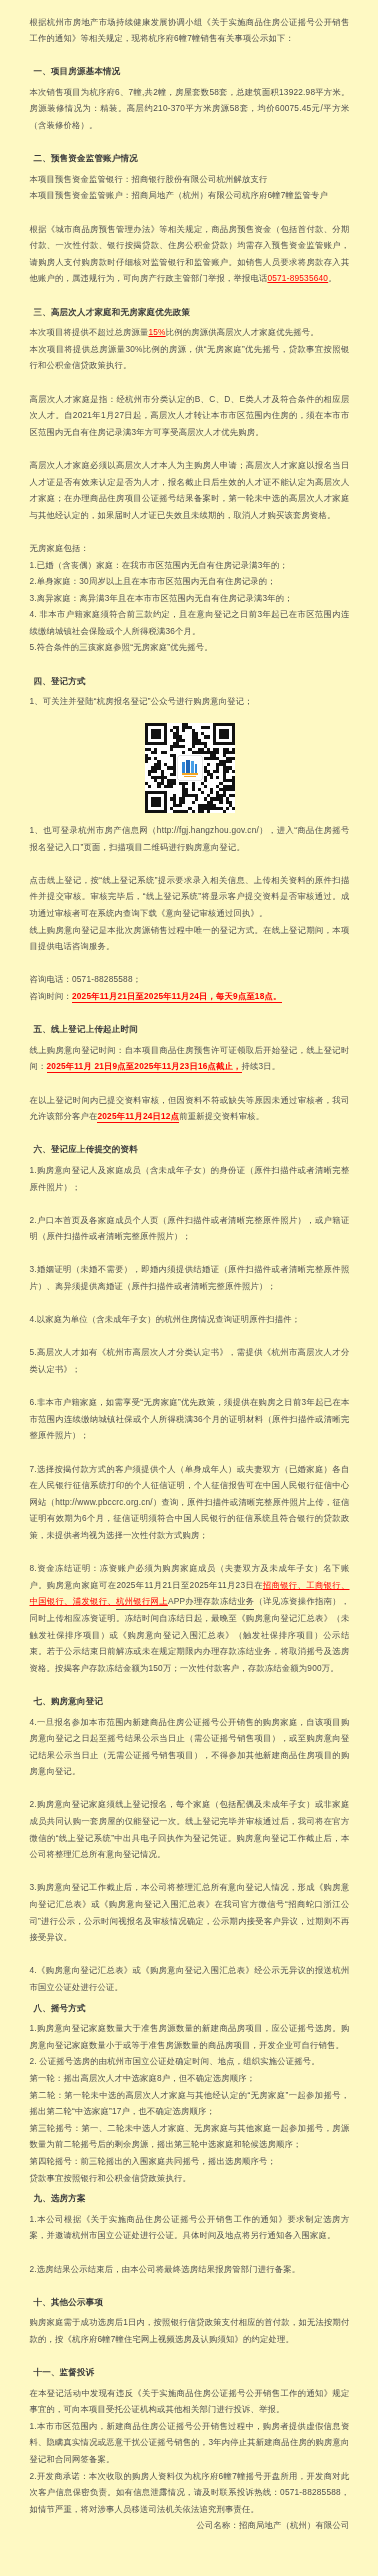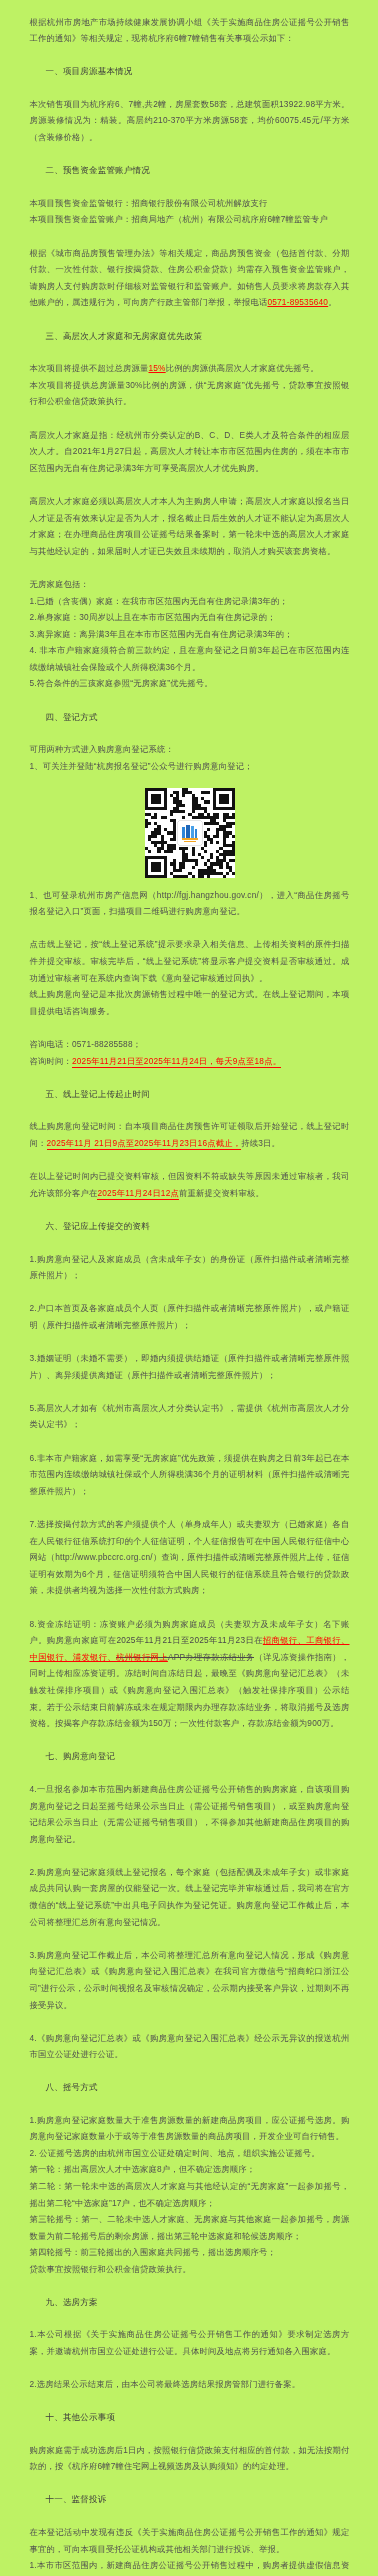--- a/index.html
+++ b/index.html
@@ -1,50 +1,51 @@
 <!DOCTYPE html>
 <html style="font-size:8.3px"><head>
 <meta charset="utf-8">
 <style>
   html,body{margin:0;padding:0;background:#ffffff;}
   .page{
     position:relative;
     width:379px;height:2576px;
     box-sizing:border-box;
     margin:0 auto;
-    background:#bef264;
+    background:#fef9c3;
     padding:13.5px 29.5px 8.3px 29.5px;
     overflow:hidden;
     font-family:"Liberation Sans","DejaVu Sans",sans-serif;
     font-size:8.3px;
     line-height:16.6px;
     letter-spacing:0.2px;
     color:#4f4f4f;
     text-align:justify;
   }
   .page p{margin:0;}
   .page h2{
-    margin:16px;
+    margin:4px;
     font-size:8.5px;
     line-height:16.6px;
-    font-weight:normal;
+    font-weight:bold;
     color:#3c3c3c;
   }
   .gap{margin-top:16.6px !important;}
   .right{text-align:right;}
   .red{color:#fe0202;text-decoration:underline;}
   .red-u{
     color:#fe0202;
     border-bottom:1px solid #fe0202;
     padding-bottom:1px;
+    font-weight:bold;
   }
   .dark-u{
     color:#4a4a4a;
     border-bottom:1px solid #4a4a4a;
-    padding-bottom:12px;
+    padding-bottom:19px;
   }
   .qr-wrap{
     text-align:center;
     margin:13.5px 0 3.1px 0;
   }
   .qr-wrap svg{display:inline-block;}
 </style>
 </head>
 <body>
 
@@ -62,21 +63,20 @@
       <p class="">本次项目将提供总房源量30%比例的房源，供“无房家庭”优先摇号，贷款事宜按照银行和公积金信贷政策执行。</p>
       <p class="gap">高层次人才家庭是指：经杭州市分类认定的B、C、D、E类人才及符合条件的相应层次人才。自2021年1月27日起，高层次人才转让本市市区范围内住房的，须在本市市区范围内无自有住房记录满3年方可享受高层次人才优先购房。</p>
       <p class="gap">高层次人才家庭必须以高层次人才本人为主购房人申请；高层次人才家庭以报名当日人才证是否有效来认定是否为人才，报名截止日后生效的人才证不能认定为高层次人才家庭；在办理商品住房项目公证摇号结果备案时，第一轮未中选的高层次人才家庭与其他经认定的，如果届时人才证已失效且未续期的，取消人才购买该套房资格。</p>
       <p class="gap">无房家庭包括：</p>
       <p class="">1.已婚（含丧偶）家庭：在我市市区范围内无自有住房记录满3年的；</p>
       <p class="">2.单身家庭：30周岁以上且在本市市区范围内无自有住房记录的；</p>
       <p class="">3.离异家庭：离异满3年且在本市市区范围内无自有住房记录满3年的；</p>
       <p class="">4. 非本市户籍家庭须符合前三款约定，且在意向登记之日前3年起已在市区范围内连续缴纳城镇社会保险或个人所得税满36个月。</p>
       <p class="">5.符合条件的三孩家庭参照“无房家庭”优先摇号。</p>
       <h2 class="gap">四、登记方式</h2>
-      <p class="">可用两种方式进入购房意向登记系统：</p>
       <p class="">1、可关注并登陆“杭房报名登记”公众号进行购房意向登记；</p>
       <div class="qr-wrap"><svg width="90" height="90" viewBox="0 0 29 29" shape-rendering="crispEdges">
           <rect x="0" y="0" width="29" height="29" fill="#ffffff"></rect>
           <rect x="0" y="0" width="7" height="7" fill="#111111"></rect>
           <rect x="1" y="1" width="5" height="5" fill="#ffffff"></rect>
           <rect x="2" y="2" width="3" height="3" fill="#111111"></rect>
           <rect x="22" y="0" width="7" height="7" fill="#111111"></rect>
           <rect x="23" y="1" width="5" height="5" fill="#ffffff"></rect>
           <rect x="24" y="2" width="3" height="3" fill="#111111"></rect>
           <rect x="0" y="22" width="7" height="7" fill="#111111"></rect>
@@ -361,20 +361,21 @@
       <p class="">线上购房意向登记是本批次房源销售过程中唯一的登记方式。在线上登记期间，本项目提供电话咨询服务。</p>
       <p class="gap">咨询电话：0571-88285588；</p>
       <p class="">咨询时间：<span class="red-u">2025年11月21日至2025年11月24日，每天9点至18点。</span></p>
       <h2 class="gap">五、线上登记上传起止时间</h2>
       <p class="">线上购房意向登记时间：自本项目商品住房预售许可证领取后开始登记，线上登记时间：<span class="red-u">2025年11月 21日9点至2025年11月23日16点截止，</span>持续3日。</p>
       <p class="gap">在以上登记时间内已提交资料审核，但因资料不符或缺失等原因未通过审核者，我司允许该部分客户在<span class="red-u">2025年11月24日12点</span>前重新提交资料审核。</p>
       <h2 class="gap">六、登记应上传提交的资料</h2>
       <p class="">1.购房意向登记人及家庭成员（含未成年子女）的身份证（原件扫描件或者清晰完整原件照片）；</p>
       <p class="gap">2.户口本首页及各家庭成员个人页（原件扫描件或者清晰完整原件照片），或户籍证明（原件扫描件或者清晰完整原件照片）；</p>
       <p class="gap">3.婚姻证明（未婚不需要），即婚内须提供结婚证（原件扫描件或者清晰完整原件照片）、离异须提供离婚证（原件扫描件或者清晰完整原件照片）；</p>
+      <p class="gap">4.以家庭为单位（含未成年子女）的杭州住房情况查询证明原件扫描件；</p>
       <p class="gap">5.高层次人才如有《杭州市高层次人才分类认定书》，需提供《杭州市高层次人才分类认定书》；</p>
       <p class="gap">6.非本市户籍家庭，如需享受“无房家庭”优先政策，须提供在购房之日前3年起已在本市范围内连续缴纳城镇社保或个人所得税满36个月的证明材料（原件扫描件或清晰完整原件照片）；</p>
       <p class="gap">7.选择按揭付款方式的客户须提供个人（单身成年人）或夫妻双方（已婚家庭）各自在人民银行征信系统打印的个人征信证明，个人征信报告可在中国人民银行征信中心网站（http://www.pbccrc.org.cn/）查询，原件扫描件或清晰完整原件照片上传，征信证明有效期为6个月，征信证明须符合中国人民银行的征信系统且符合银行的贷款政策，未提供者均视为选择一次性付款方式购房；</p>
       <p class="gap">8.资金冻结证明：冻资账户必须为购房家庭成员（夫妻双方及未成年子女）名下账户。购房意向家庭可在<span class="dark-u">2025年11月21日至2025年11月23日</span>在<span class="red">招商银行、工商银行、中国银行、浦发银行、杭州银行网上</span>APP办理存款冻结业务（详见冻资操作指南），同时上传相应冻资证明。冻结时间自冻结日起，最晚至《购房意向登记汇总表》（未触发社保排序项目）或《购房意向登记入围汇总表》（触发社保排序项目）公示结束。若于公示结束日前解冻或未在规定期限内办理存款冻结业务，将取消摇号及选房资格。按揭客户存款冻结金额为150万；一次性付款客户，存款冻结金额为900万。</p>
       <h2 class="gap">七、购房意向登记</h2>
       <p class="">4.一旦报名参加本市范围内新建商品住房公证摇号公开销售的购房家庭，自该项目购房意向登记之日起至摇号结果公示当日止（需公证摇号销售项目），或至购房意向登记结果公示当日止（无需公证摇号销售项目），不得参加其他新建商品住房项目的购房意向登记。</p>
       <p class="gap">2.购房意向登记家庭须线上登记报名，每个家庭（包括配偶及未成年子女）或非家庭成员共同认购一套房屋的仅能登记一次。线上登记完毕并审核通过后，我司将在官方微信的“线上登记系统”中出具电子回执作为登记凭证。购房意向登记工作截止后，本公司将整理汇总所有意向登记情况。</p>
       <p class="gap">3.购房意向登记工作截止后，本公司将整理汇总所有意向登记人情况，形成《购房意向登记汇总表》或《购房意向登记入围汇总表》在我司官方微信号“招商蛇口浙江公司”进行公示，公示时间视报名及审核情况确定，公示期内接受客户异议，过期则不再接受异议。</p>
       <p class="gap">4.《购房意向登记汇总表》或《购房意向登记入围汇总表》经公示无异议的报送杭州市国立公证处进行公证。</p>
       <h2 class="">八、摇号方式</h2>

